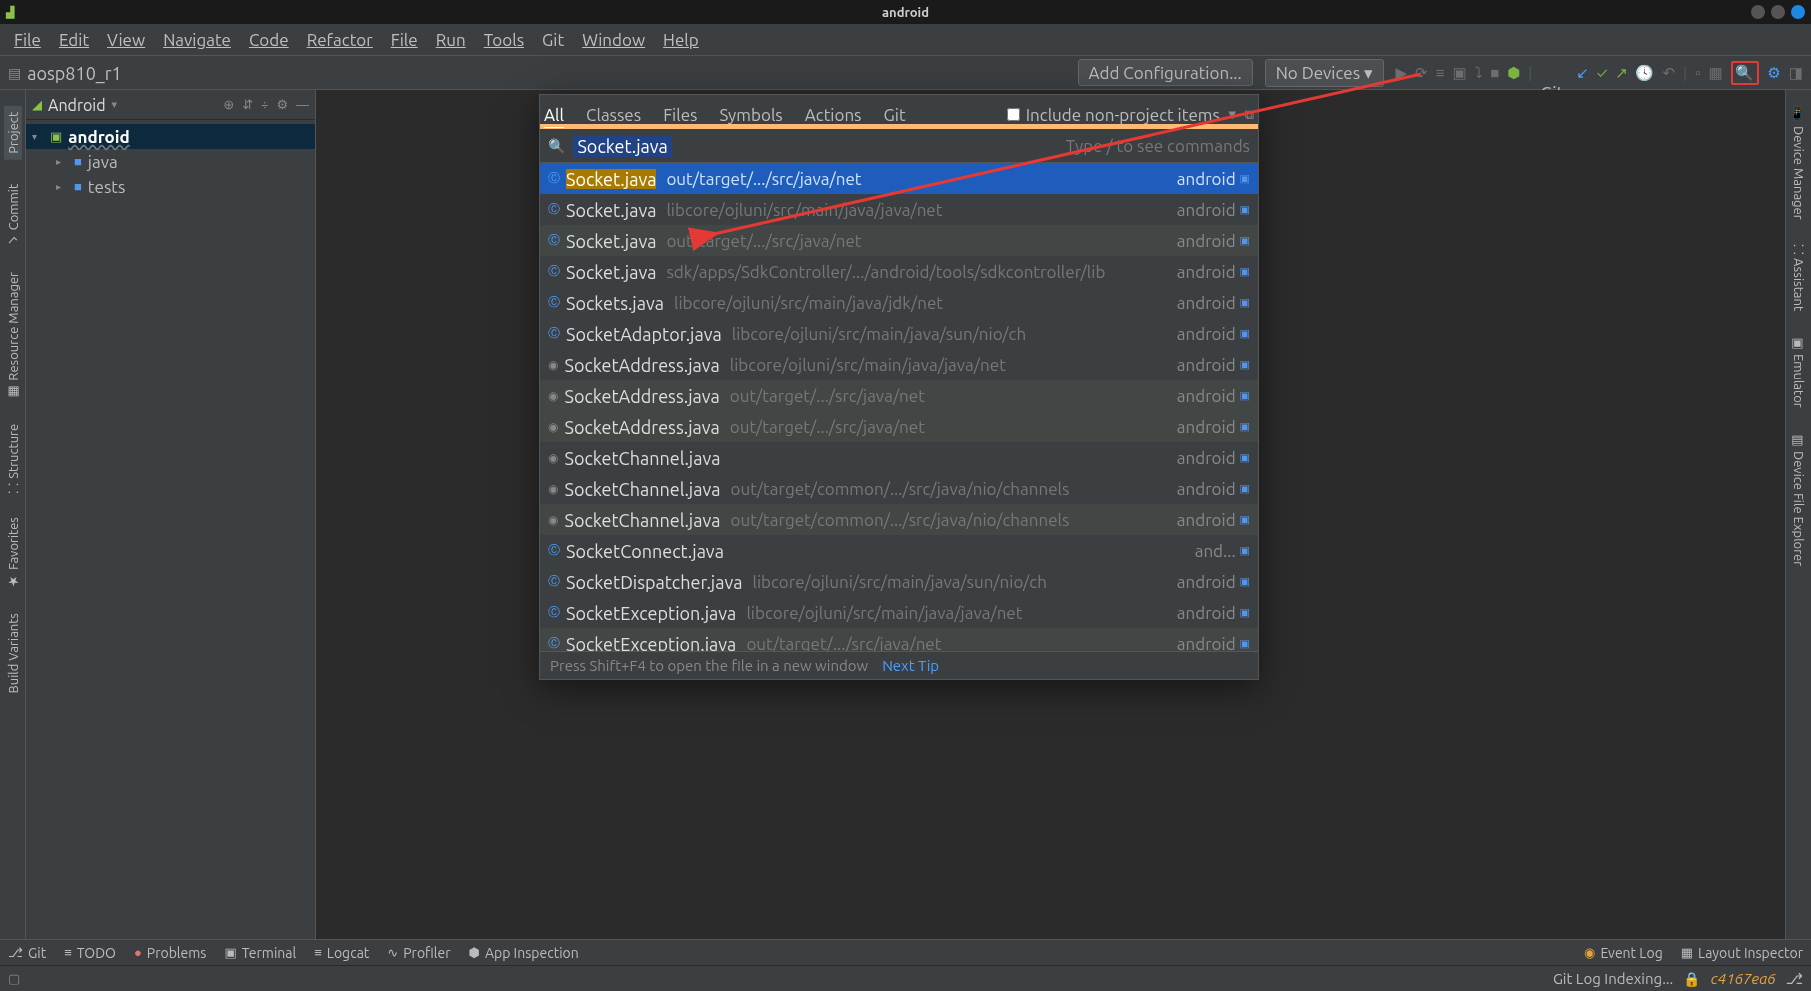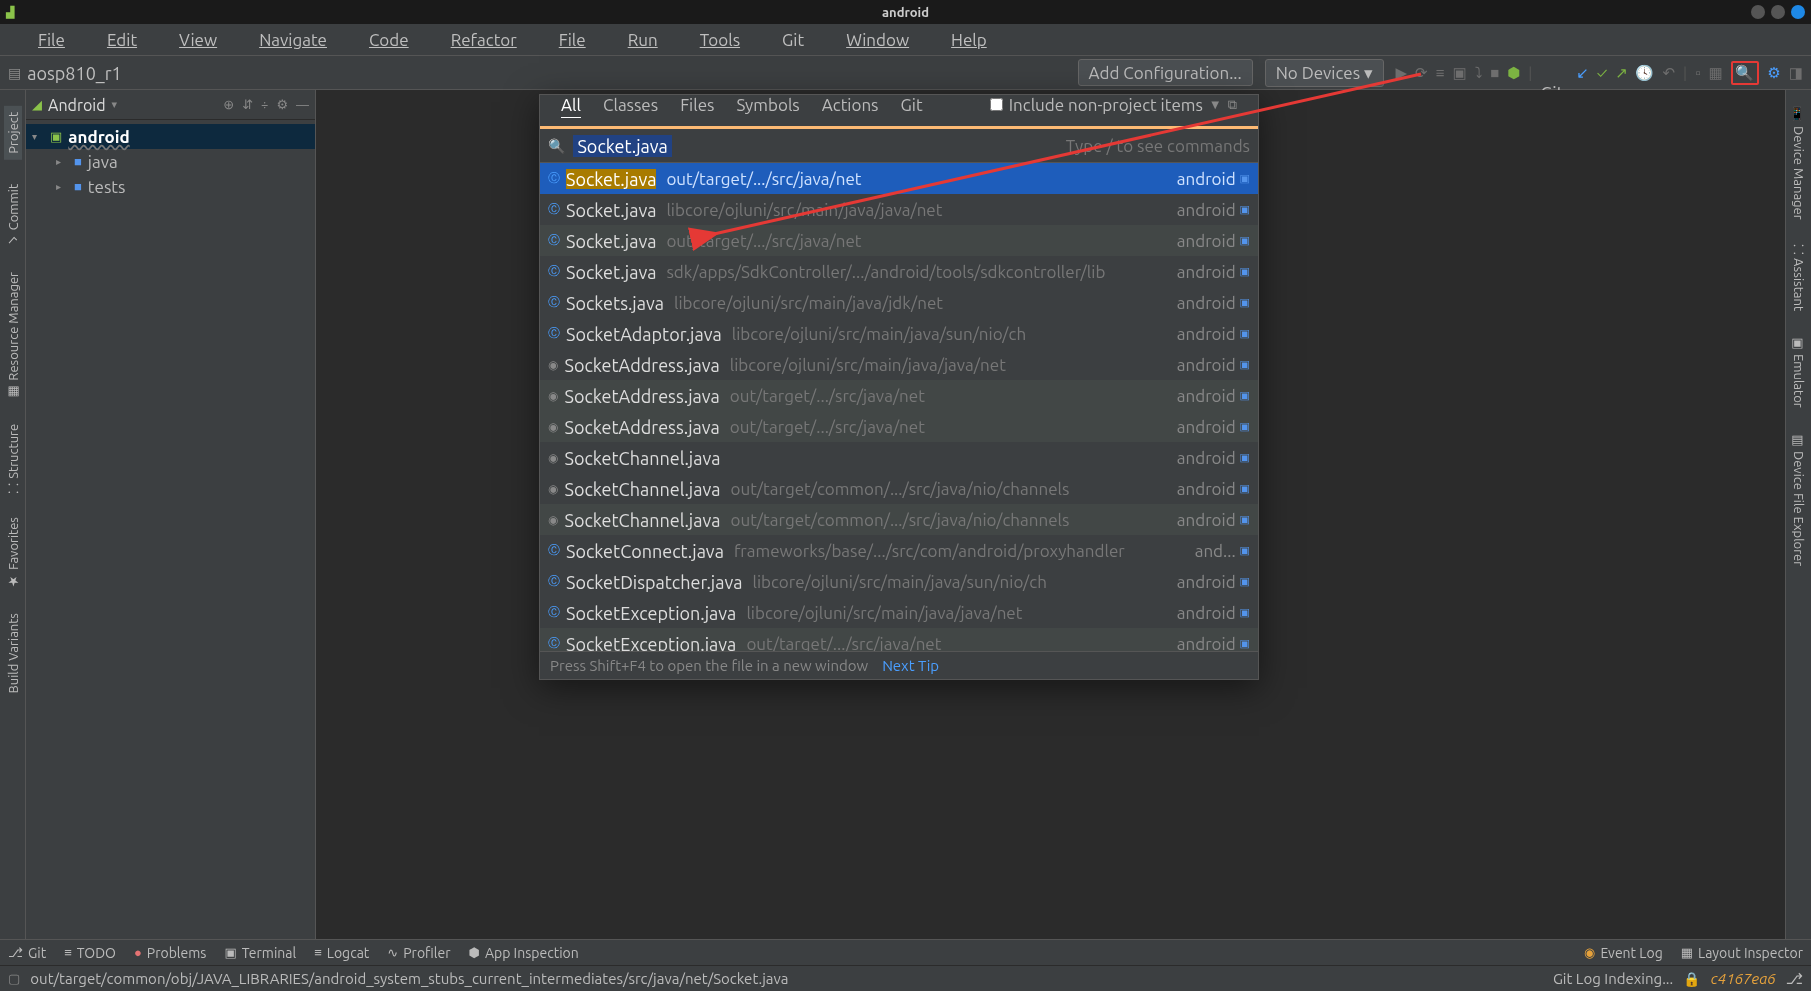--- a/index.html
+++ b/index.html
@@ -10,21 +10,21 @@
 .titlebar .app-icon { position: absolute; left: 6px; color: #8bc34a; font-size: 11px; }
 .titlebar .title { color: #ccc; font-size: 13px; font-weight: bold; }
 .titlebar .win-controls { position: absolute; right: 6px; display: flex; gap: 6px; }
 .titlebar .win-controls span { width: 14px; height: 14px; border-radius: 50%; display: inline-block; }
 .wc-min { background: #555; }
 .wc-max { background: #555; }
 .wc-close { background: #1e88e5; }
 
 
 .menubar { height: 32px; background: #3c3f41; display: flex; align-items: center; padding: 0 6px; gap: 2px; border-bottom: 1px solid #555; }
-.menubar .menu-item { padding: 4px 8px; color: #bfbfbf; font-size: 17px; cursor: pointer; margin-left: 24px; }
+.menubar .menu-item { padding: 4px 8px; color: #bfbfbf; font-size: 17px; cursor: pointer; }
 .menubar .menu-item span.ul { text-decoration: underline; }
 
 
 .toolbar { height: 34px; background: #3c3f41; display: flex; align-items: center; padding: 0 8px; border-bottom: 1px solid #555; }
 .breadcrumb { display: flex; align-items: center; gap: 6px; color: #bfbfbf; font-size: 18px; }
 .breadcrumb .folder-icon { color: #8a8a8a; font-size: 14px; }
 .toolbar-right { margin-left: auto; display: flex; align-items: center; gap: 12px; }
 .config-select, .device-select { background: #4b4f52; border: 1px solid #666; color: #bbb; padding: 3px 10px; border-radius: 3px; font-size: 17px; }
 .toolbar-icons { display: flex; gap: 8px; align-items: center; color: #6e6e6e; font-size: 15px; }
 .toolbar-icons .ico { cursor: pointer; }
@@ -53,21 +53,21 @@
 .tree-row .icon { font-size: 13px; }
 .tree-row.depth-1 { padding-left: 30px; }
 .folder-blue { color: #5394ec; }
 .module-green { color: #8bc34a; }
 
 
 .editor-area { flex: 1; background: #2b2b2b; position: relative; }
 
 
 .search-popup { position: absolute; left: 539px; top: 94px; width: 720px; background: #3c3f41; border: 1px solid #555; box-shadow: 0 8px 32px rgba(0,0,0,0.5); }
-.search-tabs { display: flex; align-items: flex-start; height: 34px; border-bottom: 3px solid #fdba74; padding: 0 21px; gap: 22px; font-size: 17px; }
+.search-tabs { display: flex; align-items: flex-end; height: 34px; border-bottom: 5px solid #fdba74; padding: 0 4px; gap: 22px; font-size: 17px; }
 .search-tabs .tab { color: #bbb; cursor: pointer; }
 .search-tabs .tab.active { color: #fff; text-decoration: underline; text-underline-offset: 6px; }
 .search-tabs .nonproject { margin-left: auto; display: flex; align-items: center; gap: 6px; color: #bbb; font-size: 17px; }
 .search-tabs .filter-icon, .search-tabs .pin-icon { color: #888; font-size: 13px; cursor: pointer; }
 .search-input-row { display: flex; align-items: center; height: 34px; padding: 0 8px; border-bottom: 1px solid #555; }
 .search-input-row .search-icon { color: #888; margin-right: 8px; font-size: 14px; }
 .search-input-row .query { background: #214283; color: #fff; padding: 1px 4px; font-size: 18px; }
 .search-input-row .hint { margin-left: auto; color: #777; font-size: 17px; }
 .search-results { max-height: 488px; overflow-y: auto; }
 .result-row { display: flex; align-items: center; height: 31px; padding: 0 8px; gap: 6px; cursor: pointer; font-size: 18px; }
@@ -335,21 +335,20 @@
       </div>
       <div class="result-row alt">
         <span class="type-icon type-other">◉</span>
         <span class="file-name">SocketChannel.java</span>
         <span class="path">out/target/common/.../src/java/nio/channels</span>
         <span class="module">android <span class="module-icon">▣</span></span>
       </div>
       <div class="result-row">
         <span class="type-icon type-class">Ⓒ</span>
         <span class="file-name">SocketConnect.java</span>
-        <span class="path">frameworks/base/.../src/com/android/proxyhandler</span>
         <span class="module">and... <span class="module-icon">▣</span></span>
       </div>
       <div class="result-row">
         <span class="type-icon type-class">Ⓒ</span>
         <span class="file-name">SocketDispatcher.java</span>
         <span class="path">libcore/ojluni/src/main/java/sun/nio/ch</span>
         <span class="module">android <span class="module-icon">▣</span></span>
       </div>
       <div class="result-row">
         <span class="type-icon type-class">Ⓒ</span>
@@ -414,19 +413,18 @@
       <span>Event Log</span>
     </div>
   <div class="bar-item">
       <span class="bar-icon">▦</span>
       <span>Layout Inspector</span>
     </div>
 </div>
 
 <div class="status-bar">
   <span class="corner-icon">▢</span>
-  <span>out/target/common/obj/JAVA_LIBRARIES/android_system_stubs_current_intermediates/src/java/net/Socket.java</span>
   <div class="spacer"></div>
   <span>Git Log Indexing...</span>
   <span class="lock">🔒</span>
   <span class="hash">c4167ea6</span>
   <span>⎇</span>
 </div>
 
 </body></html>

